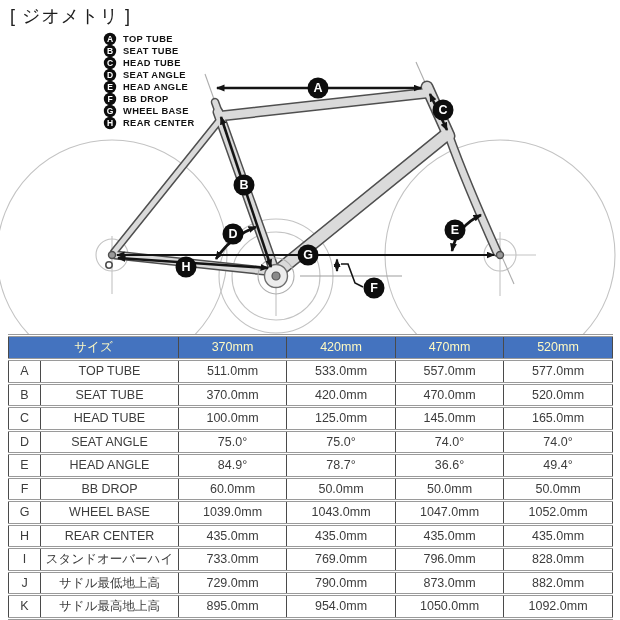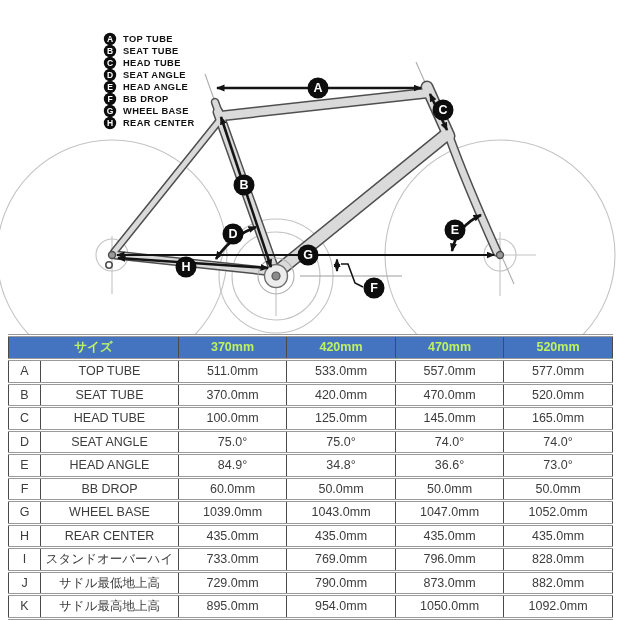--- a/index.html
+++ b/index.html
@@ -7,30 +7,31 @@
          font-family:"Liberation Sans",sans-serif;}
   .page-title{position:absolute;left:10px;top:4px;font-size:18px;color:#1c1c1c;
               letter-spacing:1px;z-index:3;}
   svg.diagram{position:absolute;left:0;top:0;z-index:1;}
   table.geo{position:absolute;left:8px;top:334px;width:604px;border-collapse:collapse;
             table-layout:fixed;z-index:2;background:#fff;border:1px solid #4a4a4a;}
   table.geo th,table.geo td{padding:0;text-align:center;font-size:12.5px;color:#3c3c3c;
             height:20.5px;line-height:20.5px;border-left:1px solid #4a4a4a;
             border-right:1px solid #4a4a4a;border-top:3px double #9a9a9a;
             border-bottom:3px double #9a9a9a;overflow:hidden;white-space:nowrap;}
-  table.geo thead th{background:#4473bf;color:#bef264;font-weight:bold;height:21px;}
+  table.geo thead th{background:#4473bf;color:#fef9c3;font-weight:normal;height:21px;}
   .leg-label{font-size:9.3px;font-weight:bold;fill:#111;letter-spacing:.4px;}
   .leg-letter{font-size:8.5px;font-weight:bold;fill:#fff;text-anchor:middle;}
   .badge-letter{font-size:12.5px;font-weight:bold;fill:#fff;text-anchor:middle;}
 </style>
 </head>
 <body>
 
 <div class="stage">
 
+  <div class="page-title">[ ジオメトリ ]</div>
 
   <svg class="diagram" width="620" height="334" viewBox="0 0 620 334">
     <defs>
       <marker id="ah" markerWidth="9" markerHeight="8" refX="7.5" refY="3.5" orient="auto-start-reverse" markerUnits="userSpaceOnUse">
         <path d="M0,0 L8.5,3.5 L0,7 Z" fill="#141414"></path>
       </marker>
     </defs>
 
     <g stroke="#c3c3c3" stroke-width="1.1" fill="none">
       <circle cx="112" cy="255" r="115"></circle>
@@ -218,23 +219,23 @@
         <td>SEAT ANGLE</td>
         <td>75.0°</td>
         <td>75.0°</td>
         <td>74.0°</td>
         <td>74.0°</td>
       </tr>
       <tr>
         <td>E</td>
         <td>HEAD ANGLE</td>
         <td>84.9°</td>
-        <td>34.8°</td>
+        <td>78.7°</td>
         <td>36.6°</td>
-        <td>73.0°</td>
+        <td>49.4°</td>
       </tr>
       <tr>
         <td>F</td>
         <td>BB DROP</td>
         <td>60.0mm</td>
         <td>50.0mm</td>
         <td>50.0mm</td>
         <td>50.0mm</td>
       </tr>
       <tr>

